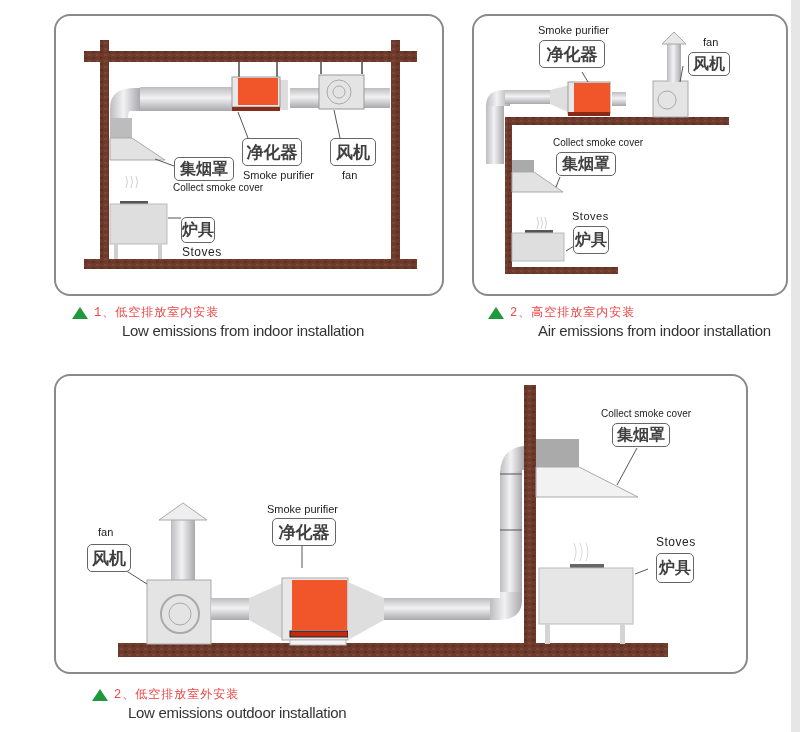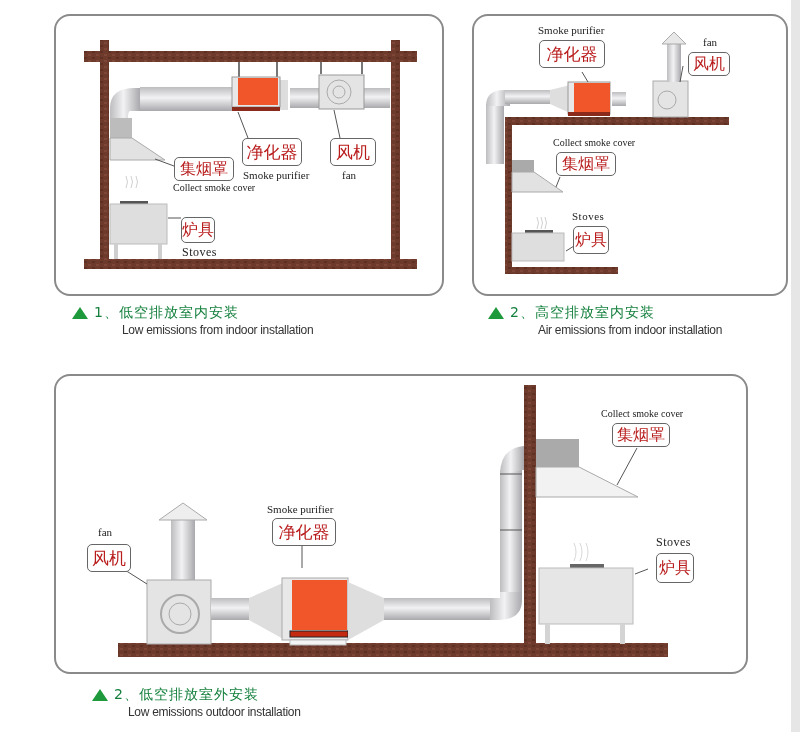--- a/index.html
+++ b/index.html
@@ -2,24 +2,24 @@
 <html><head>
 <meta charset="utf-8">
 <style>
   html,body{margin:0;padding:0;background:#fff;}
   body{width:800px;height:732px;position:relative;overflow:hidden;font-family:"DejaVu Sans",sans-serif;}
   .rightstrip{position:absolute;left:791px;top:0;width:9px;height:732px;background:#e6e6e6;}
   .panel{position:absolute;border:2px solid #8a8a8a;border-radius:16px;background:#fff;box-sizing:border-box;}
   svg{position:absolute;left:0;top:0;}
   .cap{position:absolute;}
   .cap .tri{display:inline-block;width:0;height:0;border-left:8px solid transparent;border-right:8px solid transparent;border-bottom:12px solid #1e9a3c;vertical-align:middle;margin-right:6px;}
-  .cap .zh{font-size:14px;color:#15803d;letter-spacing:1px;vertical-align:middle;}
-  .cap .en{display:block;font-family:"Liberation Sans",sans-serif;font-size:12px;color:#333;letter-spacing:-0.3px;margin-top:1px;}
-  .lbl{position:absolute;font-family:Liberation Serif, serif;color:#222;white-space:nowrap;}
-  .box{position:absolute;border:1.5px solid #666;border-radius:5px;background:#fff;font-family:"DejaVu Serif",serif;color:#b91c1c;text-align:center;box-sizing:border-box;white-space:nowrap;}
+  .cap .zh{font-size:12px;color:#ef4444;letter-spacing:1px;vertical-align:middle;font-family:Liberation Mono, monospace;}
+  .cap .en{display:block;font-family:"Liberation Sans",sans-serif;font-size:15px;color:#333;letter-spacing:-0.3px;margin-top:1px;}
+  .lbl{position:absolute;font-family:Liberation Sans, sans-serif;color:#222;white-space:nowrap;}
+  .box{position:absolute;border:1.5px solid #666;border-radius:5px;background:#fff;font-family:"DejaVu Serif",serif;color:#404040;text-align:center;box-sizing:border-box;white-space:nowrap;font-weight:bold;}
 </style>
 </head>
 <body>
 
 <div class="rightstrip"></div>
 
 <div class="panel" style="left:54px;top:14px;width:390px;height:282px;"></div>
 <div class="panel" style="left:472px;top:14px;width:316px;height:282px;"></div>
 <div class="panel" style="left:54px;top:374px;width:694px;height:300px;"></div>
 

